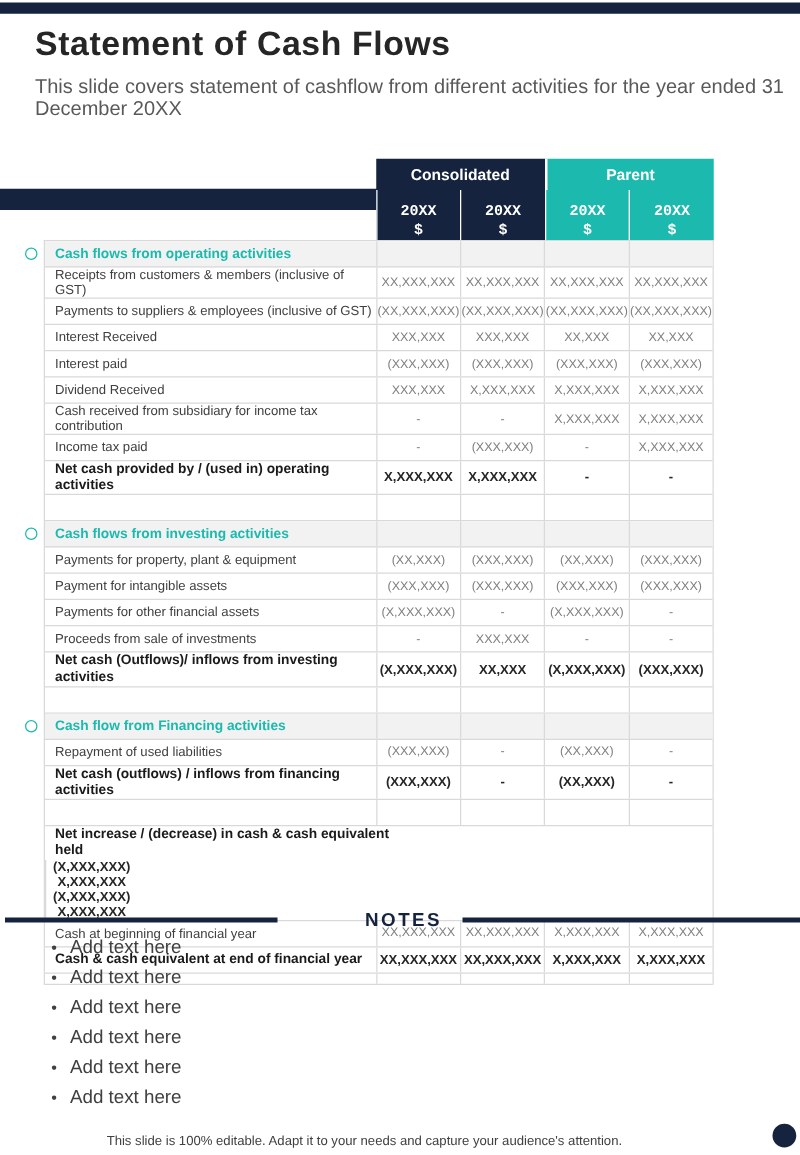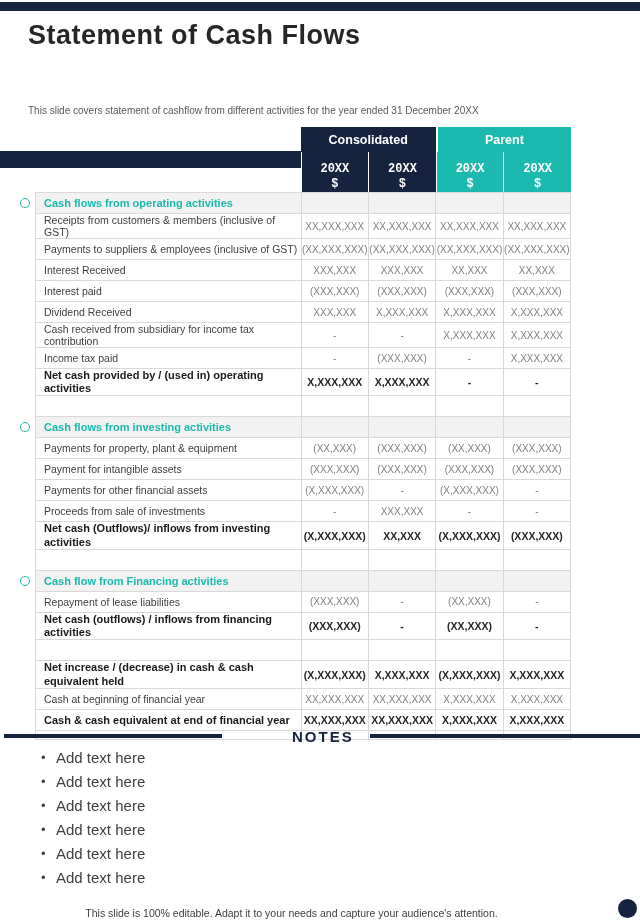--- a/index.html
+++ b/index.html
@@ -15,21 +15,21 @@
     width:640px;height:924px;
     background:#ffffff;
     font-family:"Liberation Sans","DejaVu Sans",sans-serif;
     overflow:hidden;
   }
   .top-bar{position:absolute;top:2px;left:0;width:640px;height:9px;background:var(--navy);}
   .page-title{
     position:absolute;left:28px;top:20px;
     font-size:27px;font-weight:bold;color:#262626;letter-spacing:.5px;
   }
-  .subtitle{position:absolute;left:28px;top:61px;font-size:10px;color:#595959;margin-top:44px;}
+  .subtitle{position:absolute;left:28px;top:61px;font-size:16px;color:#595959;}
   .left-accent-bar{position:absolute;left:0;top:151px;width:333px;height:17px;background:var(--navy);}
 
   
   .cf-table{position:absolute;left:35px;top:127px;width:536px;font-size:10px;}
   .group-row{display:flex;height:25px;}
   .group-row .label-spacer{width:290px;}
   .group{
     width:147.5px;display:flex;align-items:center;justify-content:center;
     color:#fff;font-weight:bold;font-size:12.5px;
   }
@@ -55,21 +55,21 @@
     font-size:10.5px;color:#404040;
   }
   .trow .val{
     width:73.75px;justify-content:center;text-align:center;
     color:#808080;border-left:1px solid var(--border);font-size:10px;
   }
   .trow.section{background:var(--section-bg);}
   .trow.section .label{color:var(--teal);font-weight:bold;font-size:11px;}
   .trow.total .label{font-weight:bold;color:#1a1a1a;font-size:11px;line-height:1.2;}
   .trow.total .val{font-weight:bold;color:#262626;font-size:10.5px;}
-  .trow.twoline{min-height:28px;}
+  .trow.twoline{min-height:28px;flex-direction:column;}
   .trow.spacer{min-height:21px;}
   .trow.spacer-end{min-height:9px;}
   .bullet{
     position:absolute;left:-16px;top:50%;transform:translateY(-50%);
     width:10px;height:10px;border:1.5px solid var(--teal);border-radius:50%;background:#fff;
   }
 
   
   .notes-divider{position:absolute;left:4px;top:729px;width:636px;height:14px;display:flex;align-items:center;}
   .notes-divider .line{height:4px;background:var(--navy);}
@@ -256,21 +256,21 @@
       </div>
       <div class="trow section">
         <span class="bullet"></span>
         <div class="cell label">Cash flow from Financing activities</div>
         <div class="cell val"></div>
         <div class="cell val"></div>
         <div class="cell val"></div>
         <div class="cell val"></div>
       </div>
       <div class="trow item">
-        <div class="cell label">Repayment of lease liabilities</div>
+        <div class="cell label">Repayment of used liabilities</div>
         <div class="cell val">(XXX,XXX)</div>
         <div class="cell val">-</div>
         <div class="cell val">(XX,XXX)</div>
         <div class="cell val">-</div>
       </div>
       <div class="trow total">
         <div class="cell label">Net cash (outflows) / inflows from financing activities</div>
         <div class="cell val">(XXX,XXX)</div>
         <div class="cell val">-</div>
         <div class="cell val">(XX,XXX)</div>

